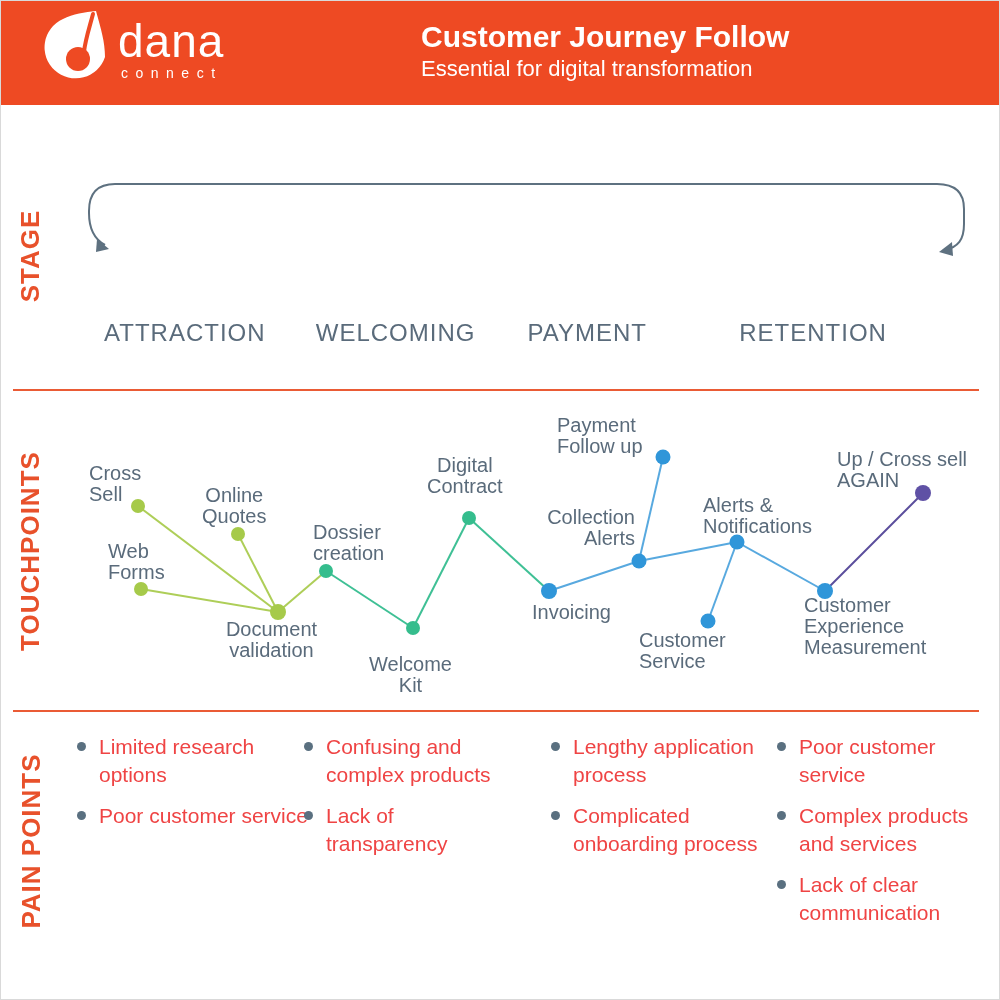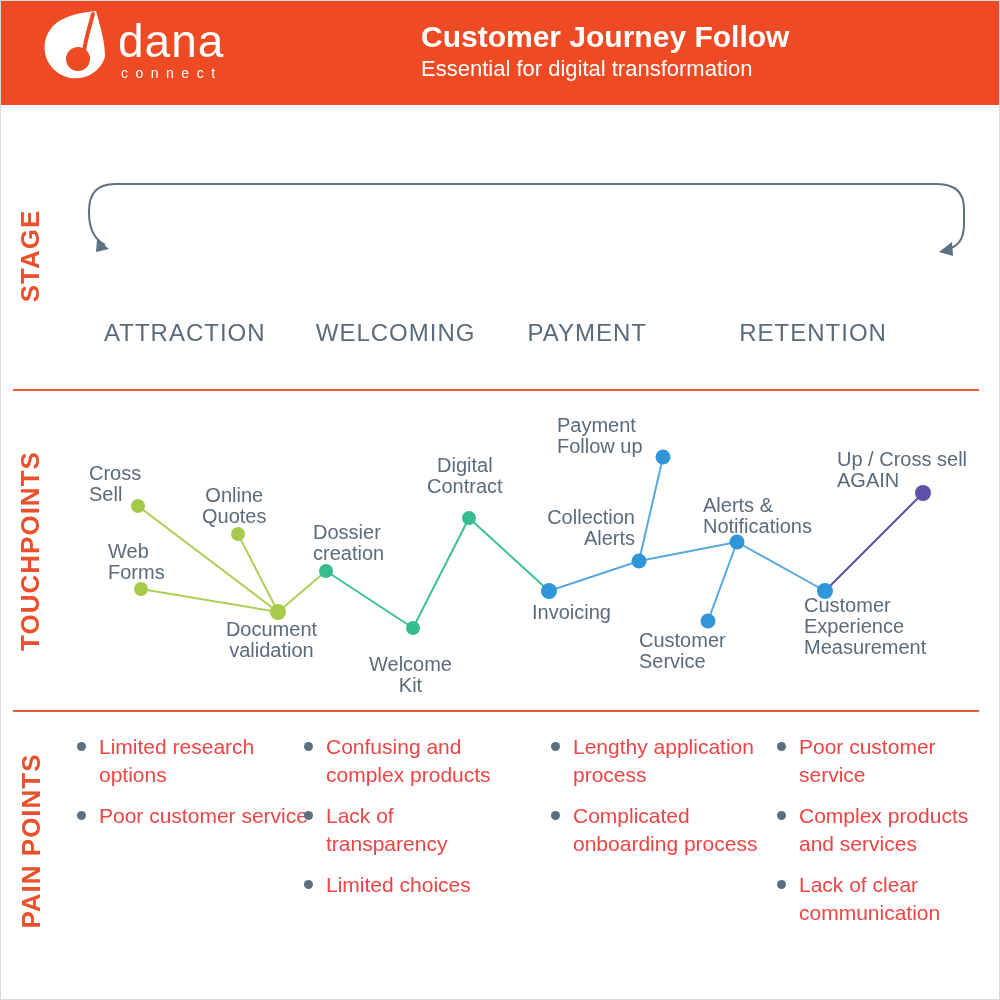--- a/index.html
+++ b/index.html
@@ -170,24 +170,20 @@
       </div>
       <div class="pp-col" style="left: 303px; width: 215px;">
         <div class="pp-item">
           <div class="pp-bullet"></div>
           <div class="pp-text">Confusing and complex products</div>
         </div>
         <div class="pp-item">
           <div class="pp-bullet"></div>
           <div class="pp-text">Lack of transparency</div>
         </div>
-        <div class="pp-item">
-          <div class="pp-bullet"></div>
-          <div class="pp-text">Limited choices</div>
-        </div>
       </div>
       <div class="pp-col" style="left: 550px; width: 212px;">
         <div class="pp-item">
           <div class="pp-bullet"></div>
           <div class="pp-text">Lengthy application process</div>
         </div>
         <div class="pp-item">
           <div class="pp-bullet"></div>
           <div class="pp-text">Complicated onboarding process</div>
         </div>

